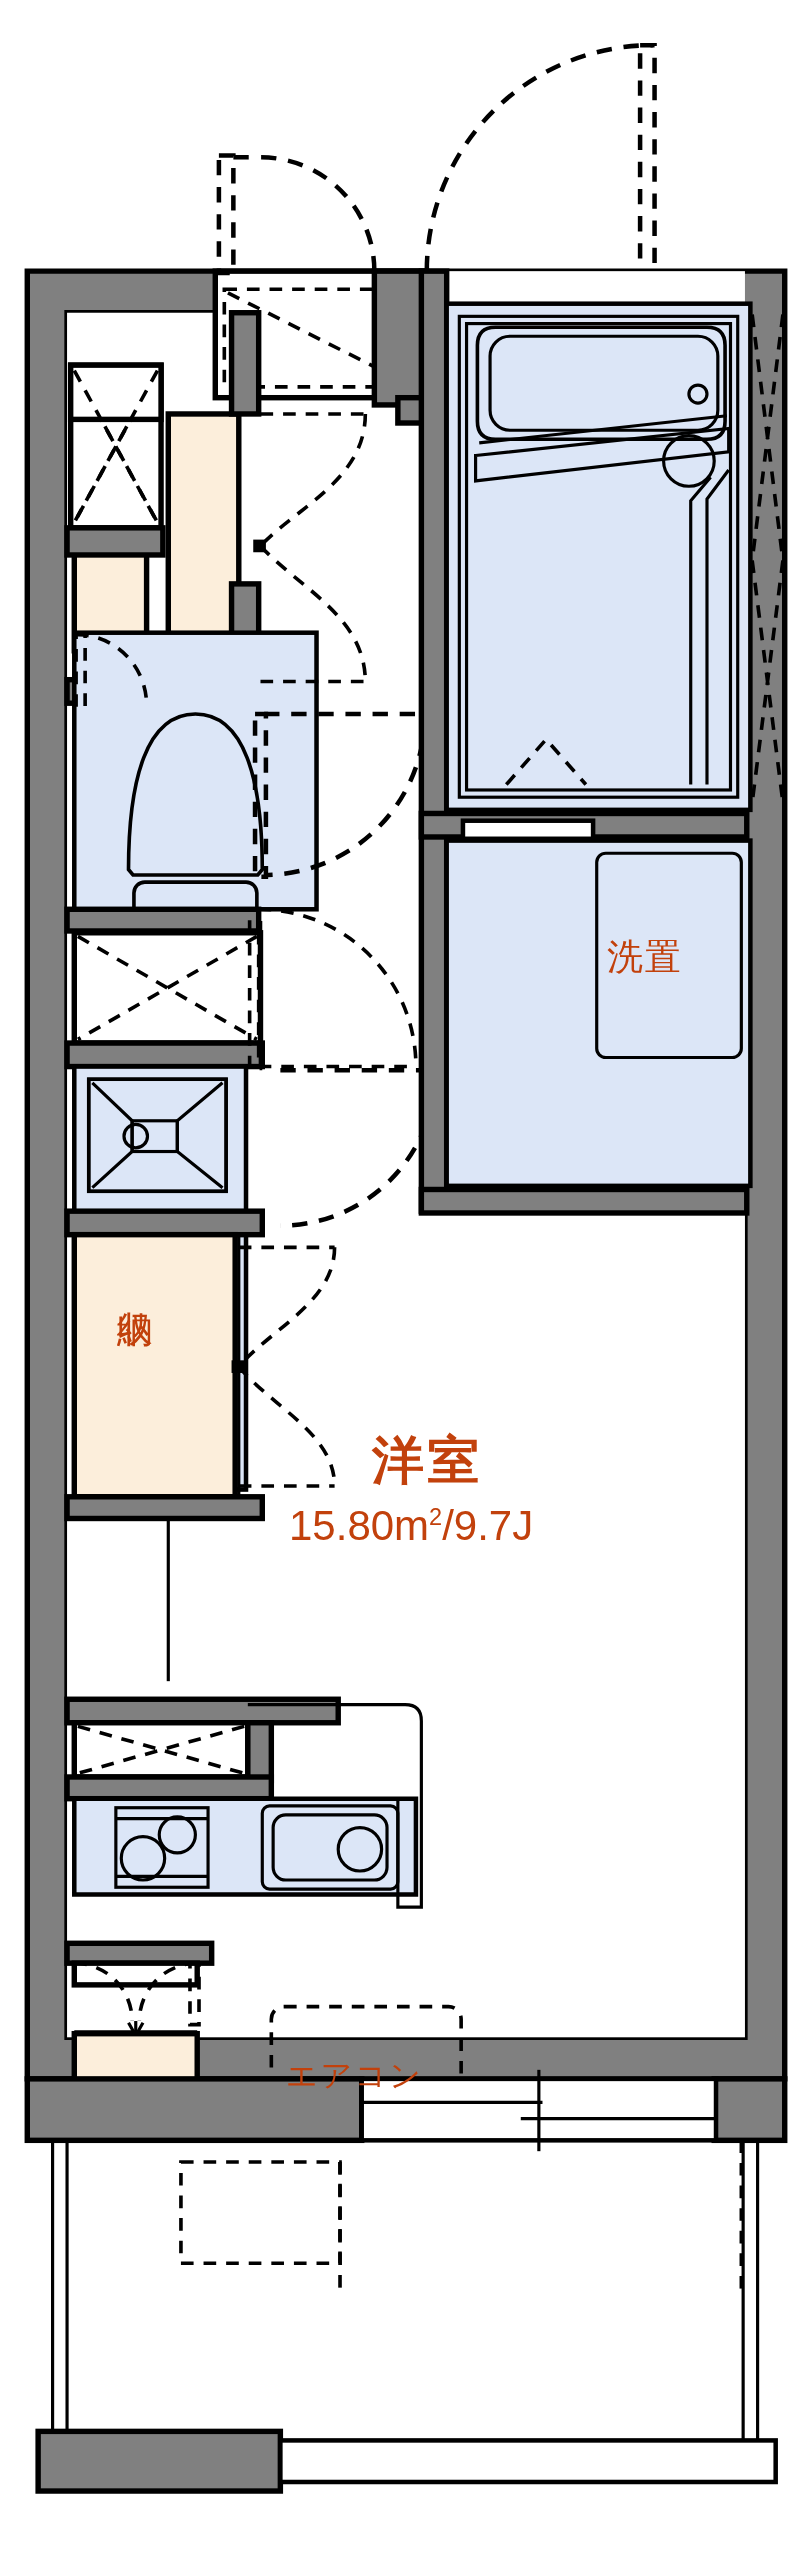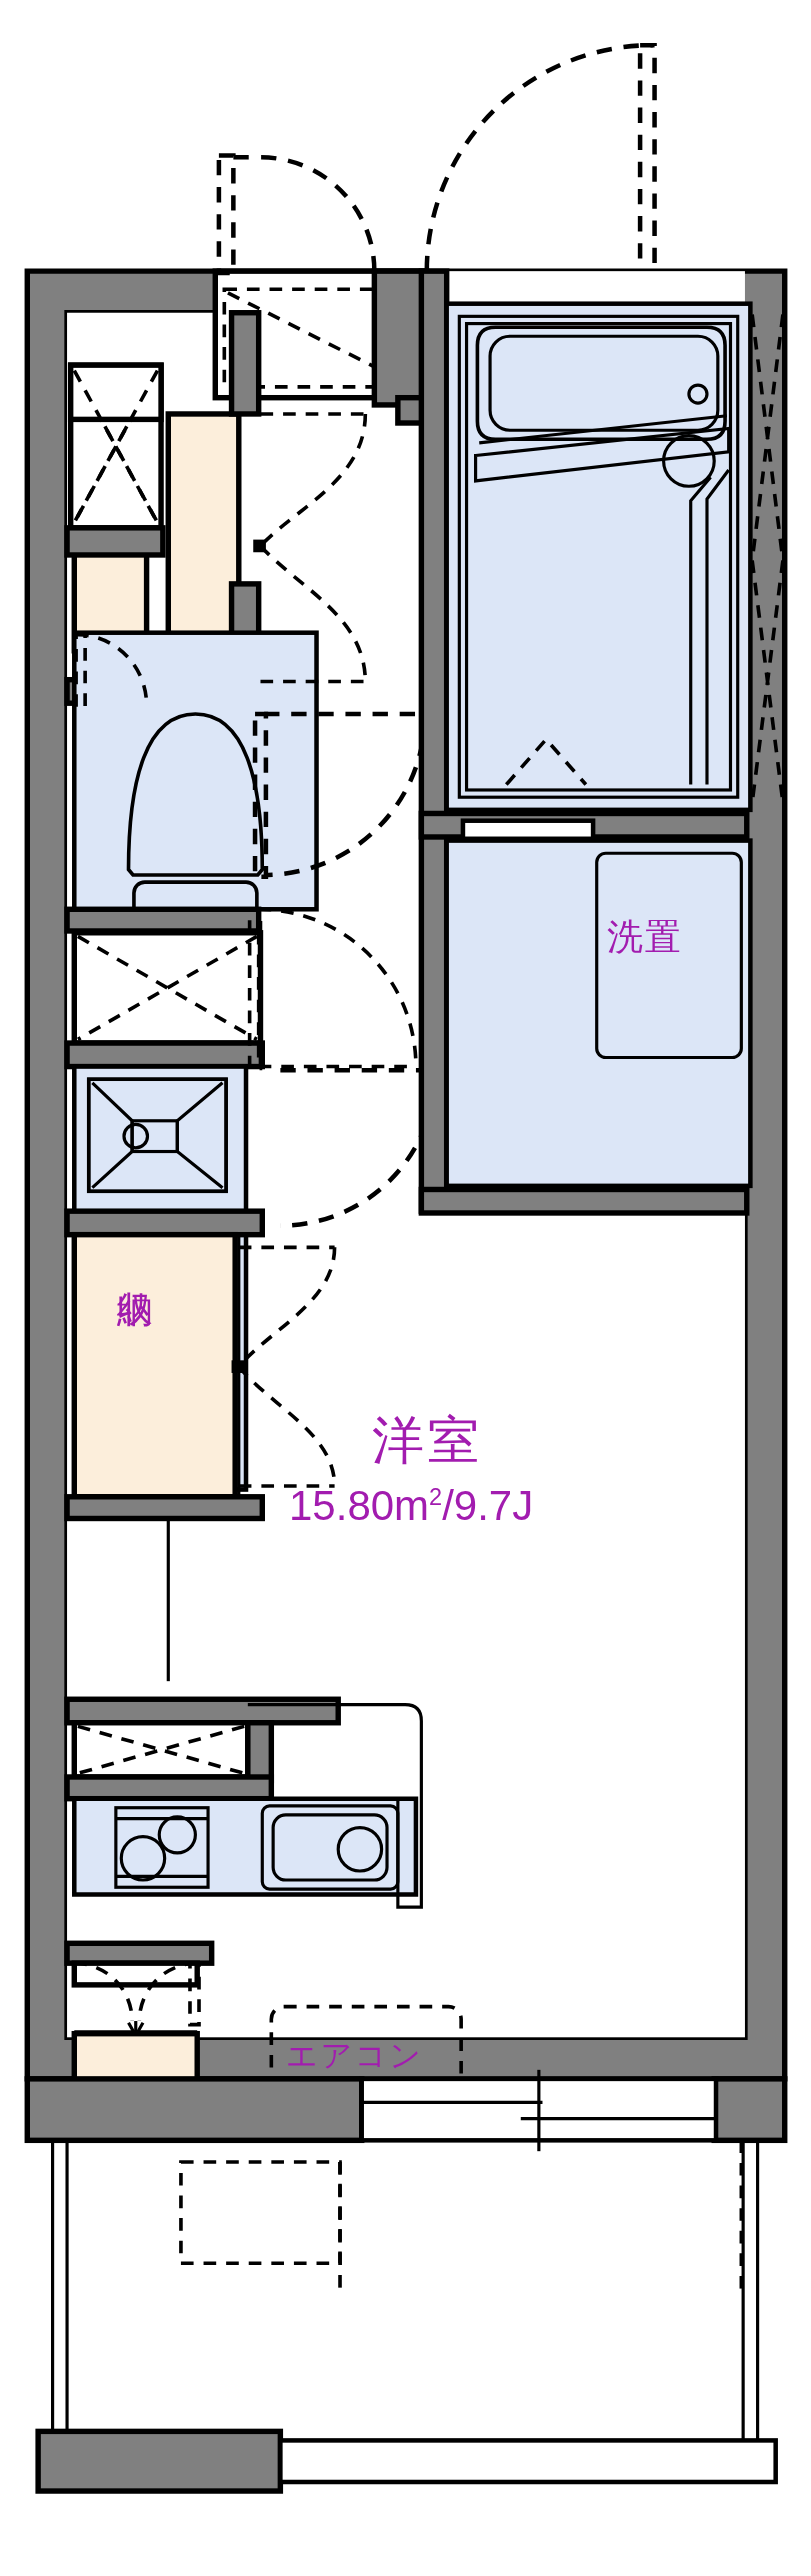--- a/index.html
+++ b/index.html
@@ -1,20 +1,20 @@
 <!DOCTYPE html>
 <html style="font-size:14.5px"><head>
 <meta charset="utf-8">
 <title>Floor Plan</title>
 <style>
   html,body{margin:0;padding:0;background:#ffffff;}
   body{font-family:"Liberation Sans","DejaVu Sans",sans-serif;}
   #plan-root{position:relative;width:812px;height:2576px;background:#ffffff;overflow:hidden;}
   #plan-svg{position:absolute;left:0;top:0;width:812px;height:2576px;}
-  .lbl{position:absolute;color:#a21caf;white-space:nowrap;}
+  .lbl{position:absolute;color:#c2410c;white-space:nowrap;margin-top:20px;}
   .lbl-room{font-size:52px;letter-spacing:3.6px;}
   .lbl-area{font-size:42px;letter-spacing:0px;}
   .lbl-small{font-size:36px;letter-spacing:1.8px;}
   .lbl-ac{font-size:31px;letter-spacing:2.7px;}
   .sup{font-size:23.5px;vertical-align:super;}
 </style>
 </head>
 <body>
 
 <div id="plan-root">
@@ -274,21 +274,21 @@
 
       <rect class="dsh2" x="200" y="2392" width="176" height="112" fill="none"></rect>
       <path class="dsh2" d="M376,2392 L376,2532"></path>
 
       <rect class="w" x="42" y="2690" width="268" height="66"></rect>
       <rect class="wht" x="310" y="2700" width="548" height="46"></rect>
     </g>
 
   </svg>
 
-  <div class="lbl lbl-room" style="left:372px; top:1406px;">洋室</div>
+  <div class="lbl lbl-room" style="left:372px; top:1406px;font-weight:bold;">洋室</div>
 
   <div class="lbl lbl-area" style="left:289px; top:1482px;">
     <span>15.80m</span><span class="sup">2</span><span>/9.7J</span>
   </div>
 
   <div class="lbl lbl-small" style="left:116px; top:1262px; writing-mode:vertical-rl; text-orientation:upright; line-height:1.05;">収納</div>
 
   <div class="lbl lbl-small" style="left:607px; top:913px;">洗置</div>
 
   <div class="lbl lbl-ac" style="left:286px; top:2035px;font-family:Liberation Serif, serif;">エアコン</div>

